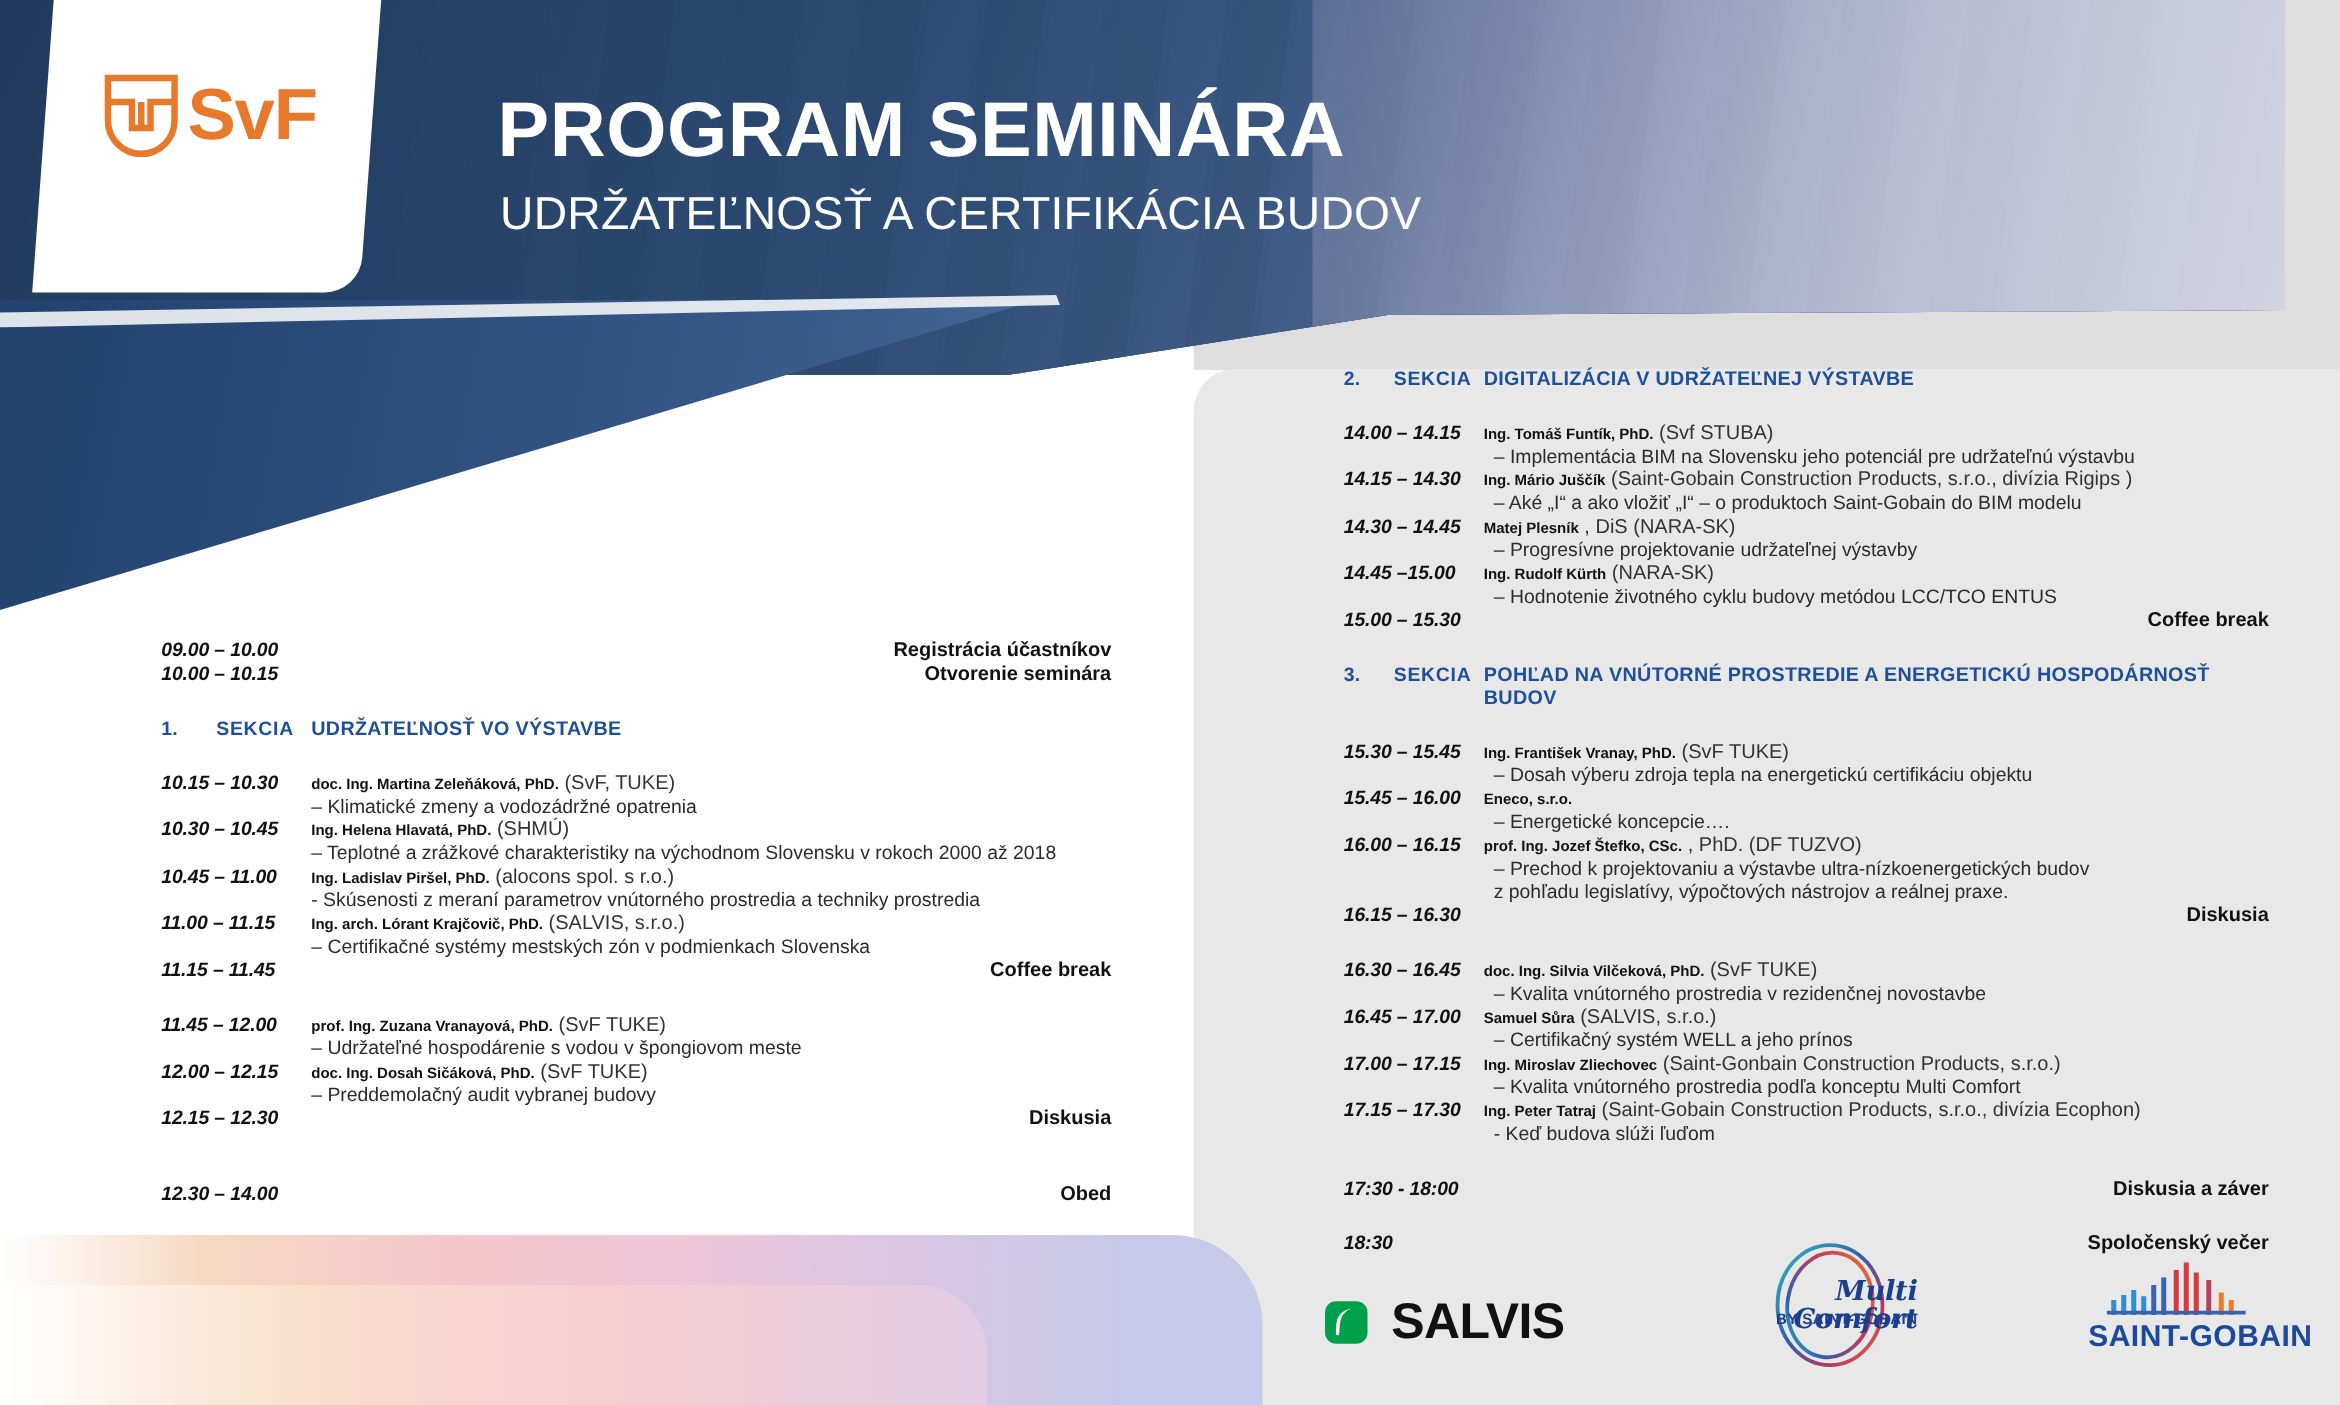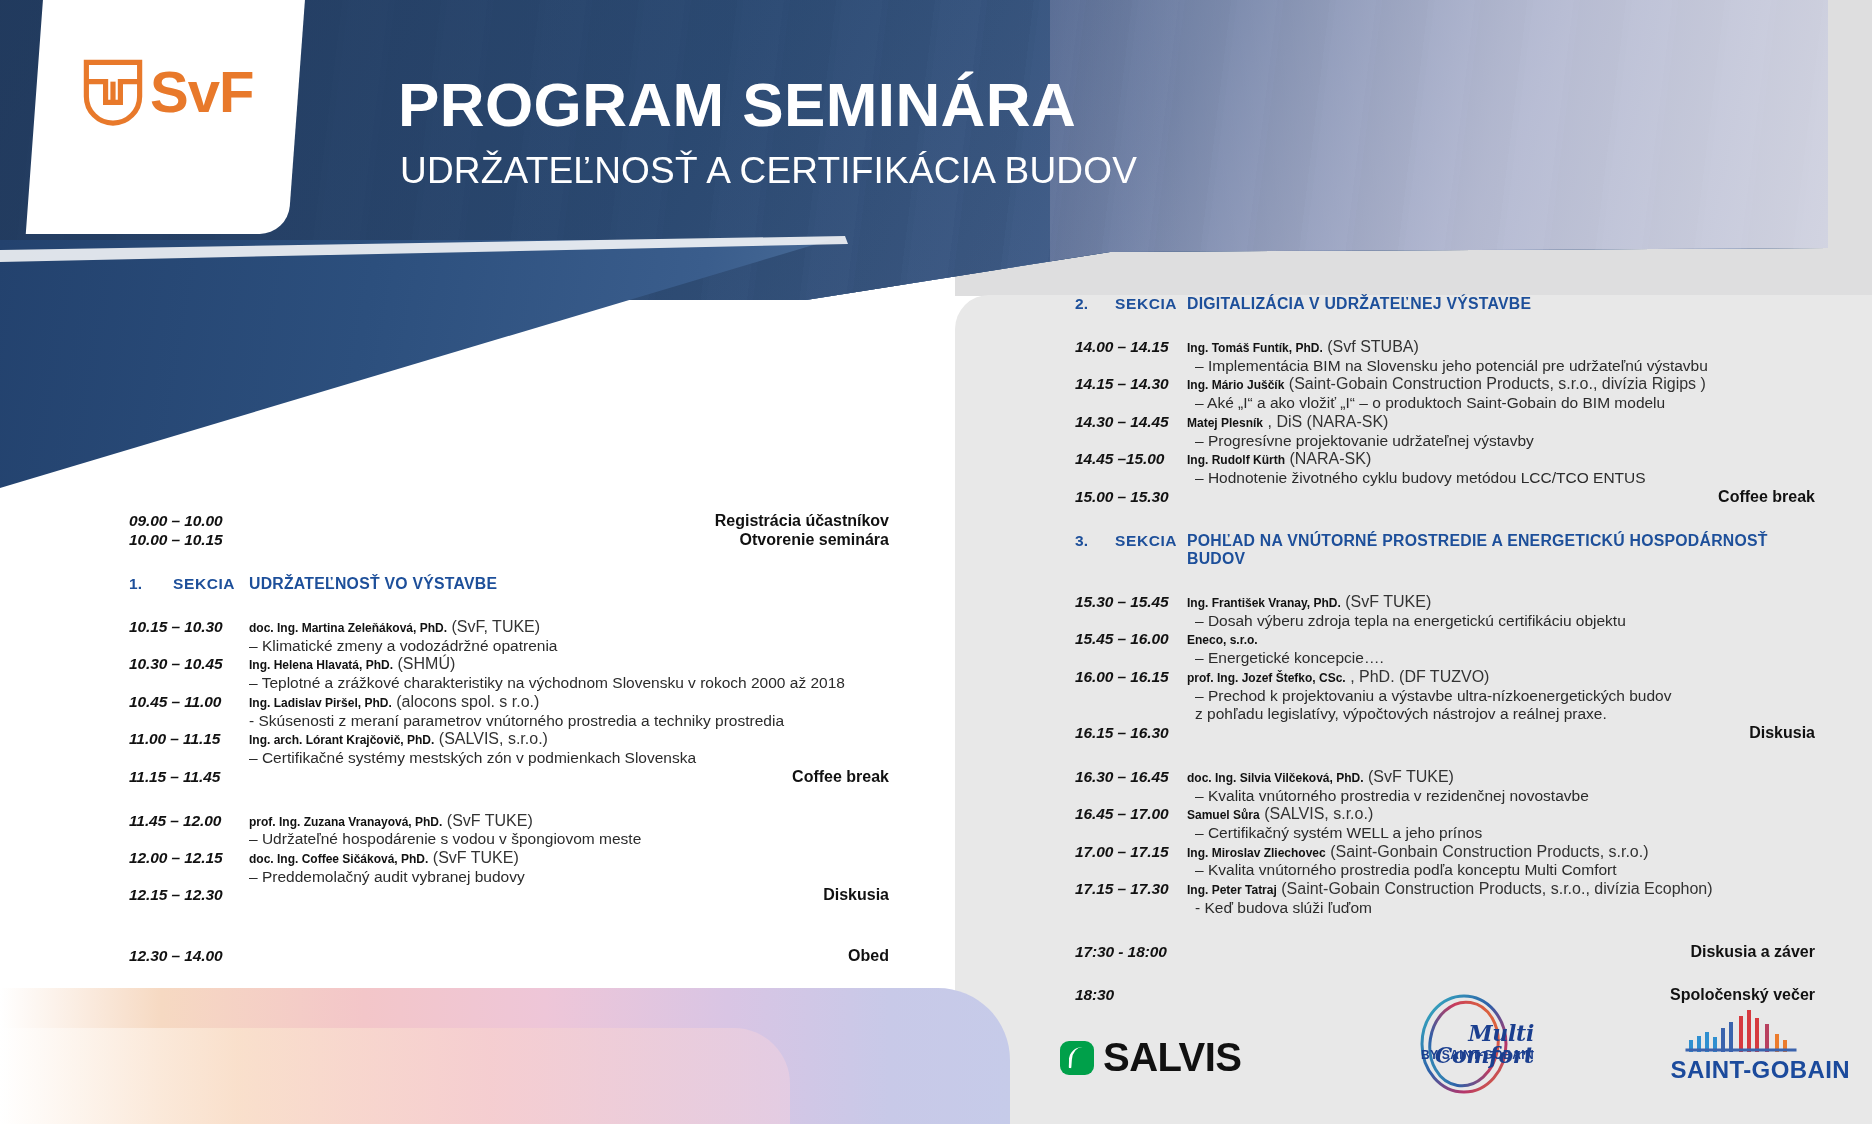--- a/index.html
+++ b/index.html
@@ -117,21 +117,21 @@
   }
   .bottom-gradient-2{
     position:absolute;left:0;bottom:0;width:790px;height:96px;
     background:linear-gradient(90deg,#ffffff 0%, #fae2cd 30%, #f6cfd0 62%, #e6cde2 100%);
     border-top-right-radius:56px;opacity:.85;
   }
 
   
   .sponsors{position:absolute;left:1060px;bottom:30px;width:790px;height:96px;}
   .sp{position:absolute;display:flex;align-items:center;}
-  .sp-salvis{left:0;bottom:14px;gap:9px;}
+  .sp-salvis{left:0;bottom:14px;gap:19px;}
   .salvis-mark{width:34px;height:34px;border-radius:9px;background:#00a04a;position:relative;}
   .salvis-mark:after{
     content:"";position:absolute;left:9px;top:6px;width:15px;height:22px;
     border-left:3px solid #fff;border-right:3px solid transparent;
     border-radius:60% 10% 60% 10%;transform:rotate(4deg);
   }
   .salvis-word{font-size:40px;font-weight:700;color:#111;letter-spacing:-.5px;}
 
   .sp-mc{left:316px;bottom:0px;width:176px;height:100px;}
   .mc-word{
@@ -242,21 +242,21 @@
       <div class="body">
         <span class="nm">prof. Ing. Zuzana Vranayová, PhD.</span>
         <span class="aff">(SvF TUKE)</span>
       </div>
     </div>
     <div class="topic">– Udržateľné hospodárenie s vodou v špongiovom meste</div>
 
     <div class="row">
       <div class="time">12.00 – 12.15</div>
       <div class="body">
-        <span class="nm">doc. Ing. Coffee Sičáková, PhD.</span>
+        <span class="nm">doc. Ing. Dosah Sičáková, PhD.</span>
         <span class="aff">(SvF TUKE)</span>
       </div>
     </div>
     <div class="topic">– Preddemolačný audit vybranej budovy</div>
 
     <div class="row">
       <div class="time">12.15 – 12.30</div>
       <div class="body plain">Diskusia</div>
     </div>
 

